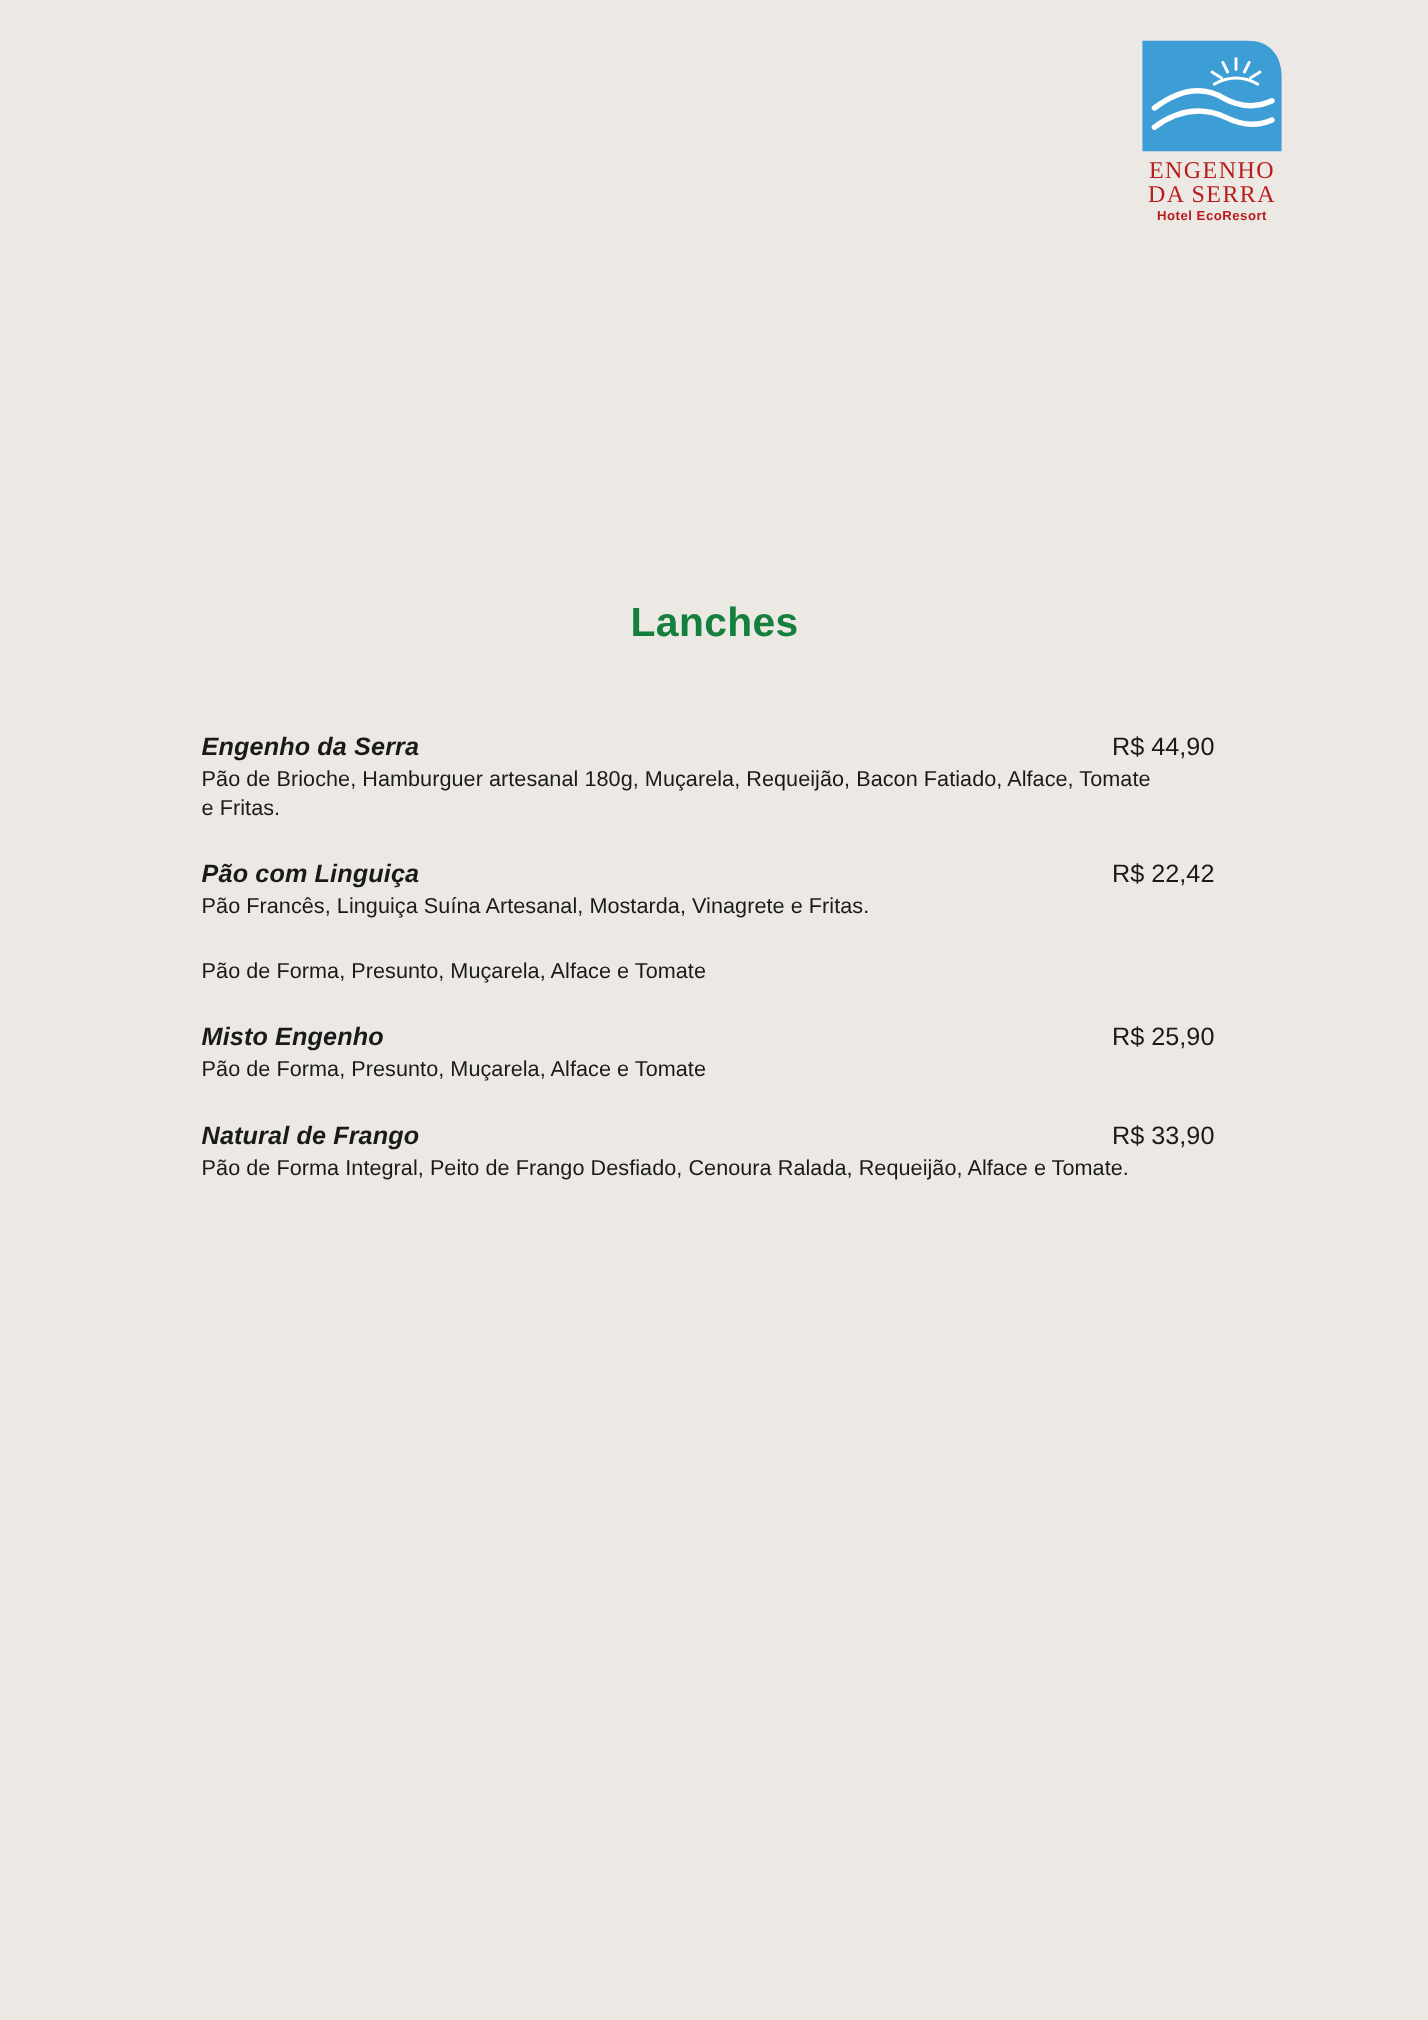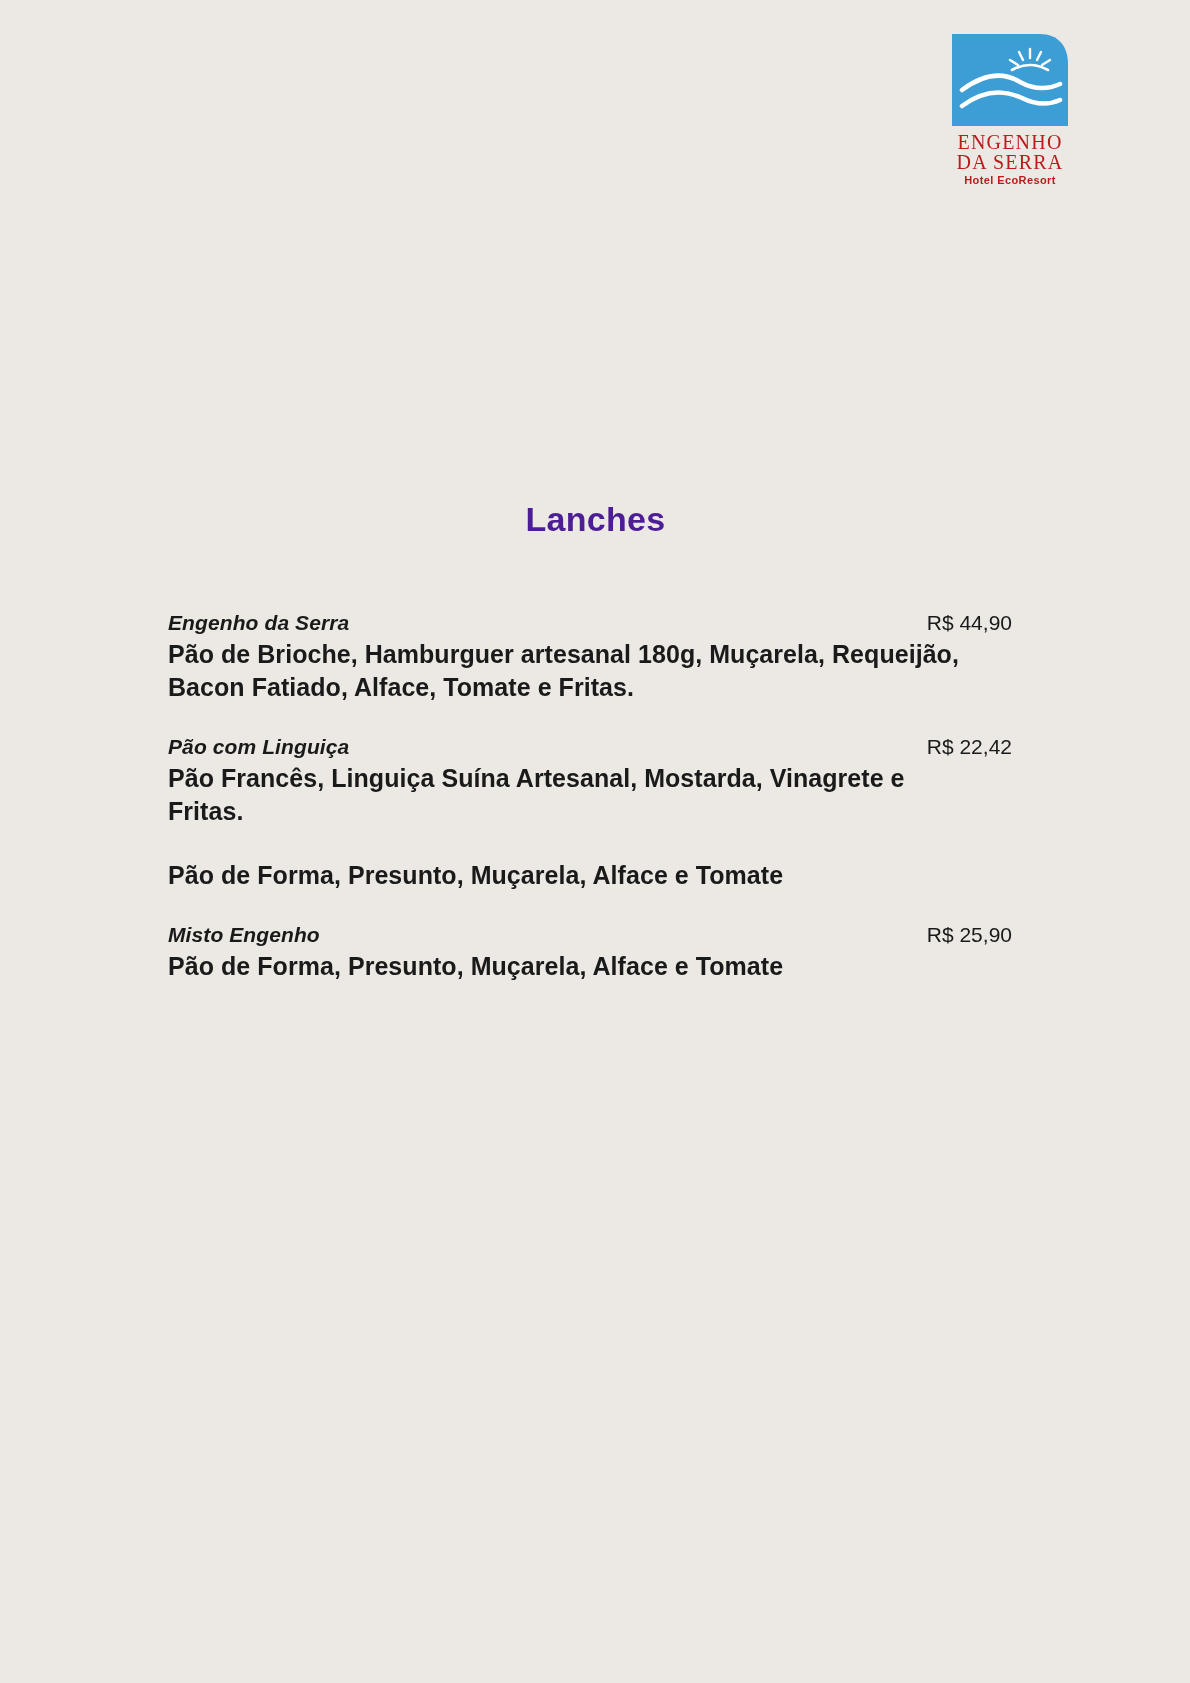--- a/index.html
+++ b/index.html
@@ -56,21 +56,21 @@
 
   
   .menu {
     position: absolute;
     left: 168px;
     top: 500px;
     width: 855px;
   }
   .menu-title {
     text-align: center;
-    color: #4c1d95;
+    color: #15803d;
     font-size: 34px;
     font-weight: bold;
     margin: 0 0 72px 0;
     letter-spacing: 0.3px;
   }
   .item {
     margin-bottom: 31px;
   }
   .item-head {
     display: flex;
@@ -84,25 +84,24 @@
     font-style: italic;
     letter-spacing: 0.1px;
   }
   .item-price {
     font-size: 21px;
     font-weight: normal;
     white-space: nowrap;
     padding-right: 11px;
   }
   .item-desc {
-    font-size: 25px;
+    font-size: 18px;
     line-height: 1.32;
     max-width: 800px;
     letter-spacing: 0.05px;
-    font-weight: bold;
   }
 </style>
 </head>
 <body>
 
 <div class="logo-block">
   <span class="logo-mark">
     <svg width="124" height="100" viewBox="0 0 124 100" xmlns="http://www.w3.org/2000/svg">
       <path d="M4 4 H92 C110 4 120 16 120 34 V96 H4 Z" fill="#3d9ed6"></path>
       <g stroke="#ffffff" stroke-width="2.4" stroke-linecap="round">
@@ -148,13 +147,20 @@
   </div>
 
   <div class="item">
     <div class="item-head">
       <span class="item-name">Misto Engenho</span>
       <span class="item-price">R$ 25,90</span>
     </div>
     <div class="item-desc">Pão de Forma, Presunto, Muçarela, Alface e Tomate</div>
   </div>
 
+  <div class="item">
+    <div class="item-head">
+      <span class="item-name">Natural de Frango</span>
+      <span class="item-price">R$ 33,90</span>
+    </div>
+    <div class="item-desc">Pão de Forma Integral, Peito de Frango Desfiado, Cenoura Ralada, Requeijão, Alface e Tomate.</div>
+  </div>
 </div>
 
 </body></html>

